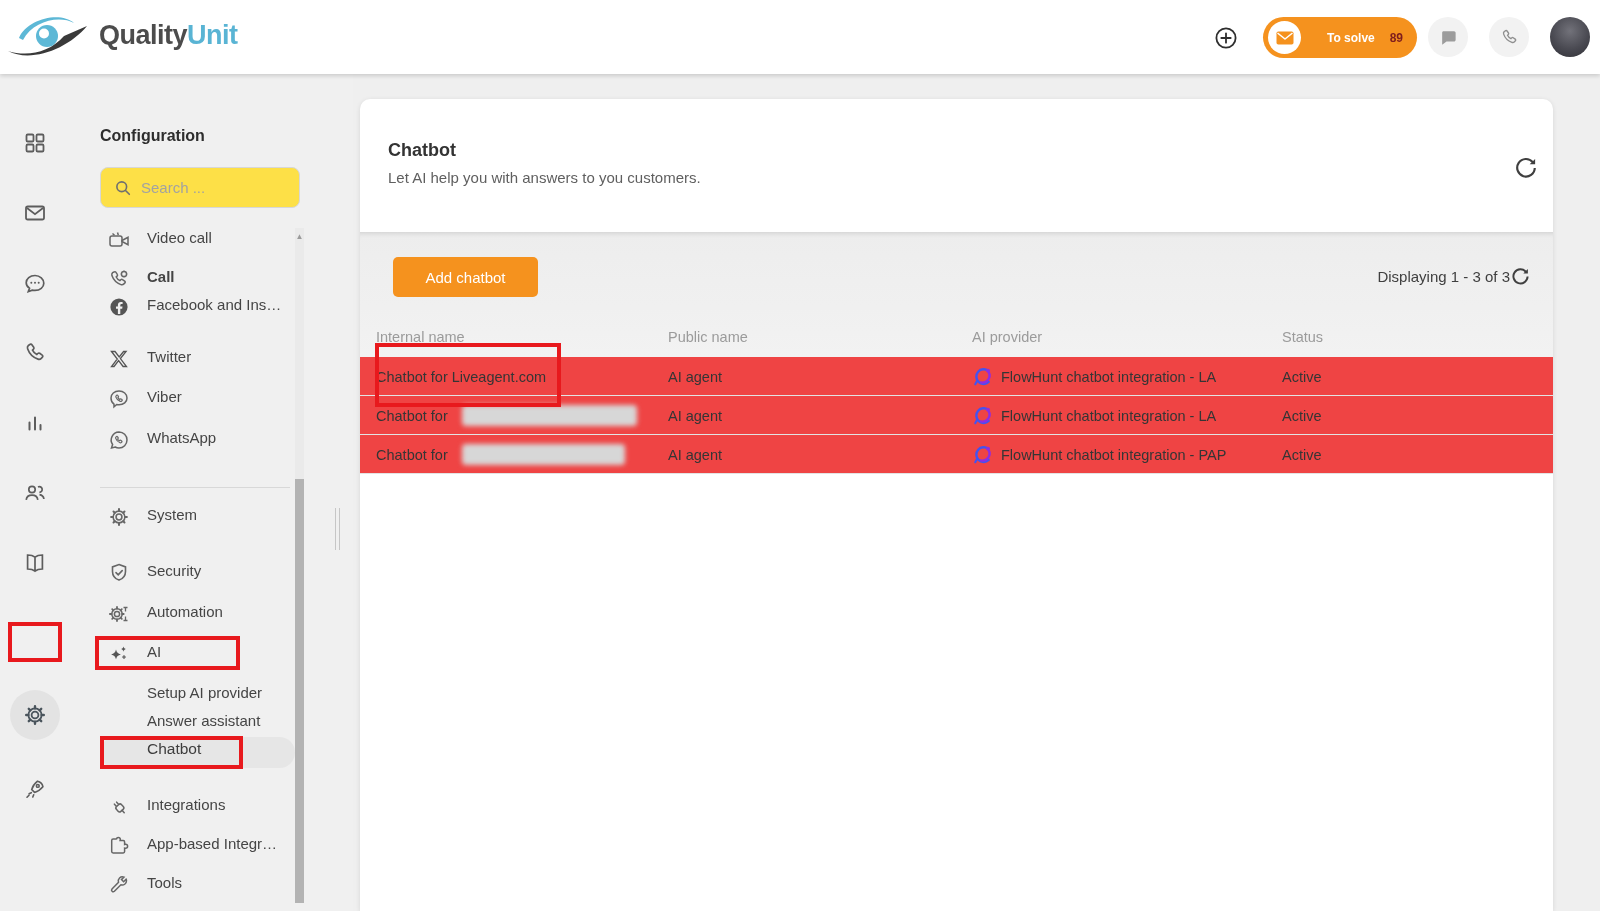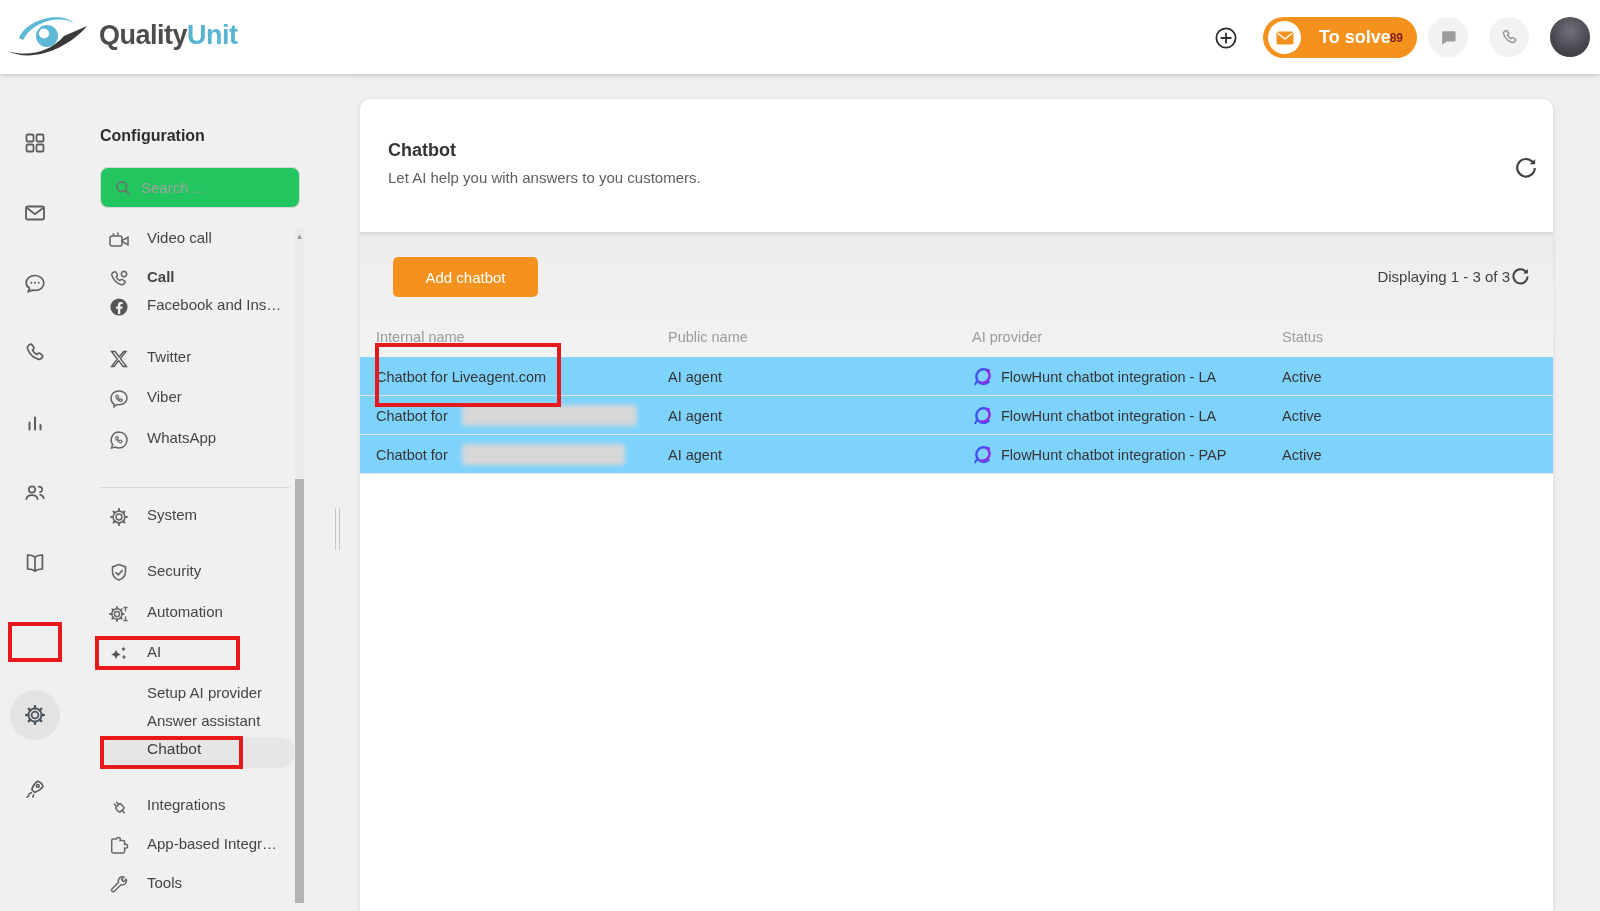--- a/index.html
+++ b/index.html
@@ -11,37 +11,37 @@
   .topbar { position:absolute; left:0; top:0; width:1600px; height:74px; background:#ffffff;
             box-shadow:0 2px 4px rgba(0,0,0,.15); z-index:20; }
   .brand { position:absolute; left:99px; top:20px; font-size:27px; font-weight:bold; letter-spacing:-.5px; }
   .brand .q { color:#4c4c4c; } .brand .u { color:#59b4d4; }
   .logo-swoosh { position:absolute; left:6px; top:9px; }
   .plus-btn { position:absolute; left:1214px; top:26px; width:24px; height:24px; cursor:pointer; }
   .tosolve { position:absolute; left:1263px; top:17px; width:154px; height:41px; border-radius:21px;
              display:flex; align-items:center; cursor:pointer; }
   .tosolve .env-circle { position:absolute; left:5px; top:4px; width:33px; height:33px; border-radius:50%;
              background:#fff; display:flex; align-items:center; justify-content:center; }
-  .tosolve .ts-label { position:absolute; left:56px; color:#fff; font-size:18px; font-weight:bold; }
+  .tosolve .ts-label { position:absolute; left:64px; color:#fff; font-size:12px; font-weight:bold; }
   .tosolve .ts-count { position:absolute; right:14px; color:#7f1d1d; font-size:12px; font-weight:bold; }
   .circle-btn { position:absolute; top:17px; width:40px; height:40px; border-radius:50%; background:#f2f2f2;
                 display:flex; align-items:center; justify-content:center; cursor:pointer; }
   .avatar { position:absolute; left:1550px; top:17px; width:40px; height:40px; border-radius:50%;
             background:radial-gradient(circle at 50% 35%, #72727a 0%, #4a4a52 55%, #303036 100%); cursor:pointer; }
 
   
   .rail { position:absolute; left:0; top:74px; width:75px; height:837px; background:#f0f0f0; }
   .rail-divider { position:absolute; left:75px; top:74px; width:1px; height:837px; background:#dcdcdc; }
   .rail-icon { position:absolute; left:23px; width:24px; height:24px; cursor:pointer; }
   .rail-active-bg { position:absolute; left:10px; top:616px; width:50px; height:50px; border-radius:50%; background:#e3e3e3; }
 
   
   .sidebar { position:absolute; left:75px; top:74px; width:278px; height:837px; background:#f0f0f0; }
   .config-title { position:absolute; left:25px; top:53px; font-size:16px; font-weight:bold; color:#2d2d2d; }
-  .search-box { position:absolute; left:25px; top:93px; width:200px; height:41px; background:#22c55e;
+  .search-box { position:absolute; left:25px; top:93px; width:200px; height:41px; background:#fde047;
                 border:1px solid #d7d7d7; border-radius:8px; display:flex; align-items:center; }
   .search-box svg { margin-left:13px; }
   .search-box input { border:none; outline:none; background:transparent; margin-left:9px; width:140px;
                       font-size:15px; color:#444; font-family:"Liberation Sans", sans-serif; }
   .search-box input::placeholder { color:#a2a2a2; }
   .menu-vp { position:absolute; left:0; top:152px; width:240px; height:677px; overflow:hidden; }
   .mitem { position:absolute; left:0; width:220px; height:30px; cursor:pointer; }
   .mitem .ic { position:absolute; left:33px; top:4px; width:22px; height:22px; }
   .mitem .lbl { position:absolute; left:72px; top:4px; font-size:15px; color:#454545; white-space:nowrap; }
   .menu-divider { position:absolute; left:25px; width:190px; height:1px; background:#d8d8d8; }
@@ -60,21 +60,21 @@
   .card-sub { position:absolute; left:28px; top:70px; font-size:15px; color:#5f5f5f; }
   .hdr-refresh { position:absolute; left:1153px; top:56px; width:26px; height:26px; cursor:pointer; }
   .gray-band { position:absolute; left:0; top:133px; width:1193px; height:224px;
                background:linear-gradient(#ededed, #f6f6f6); box-shadow:inset 0 6px 6px -6px rgba(0,0,0,.18); }
   .add-btn { position:absolute; left:33px; top:158px; width:145px; height:40px; background:#f5921e; border:none;
              border-radius:5px; color:#fff; font-size:15px; font-family:"Liberation Sans", sans-serif; cursor:pointer; }
   .displaying-wrap { position:absolute; right:22px; top:165px; height:24px; display:flex; align-items:center; gap:0; }
   .displaying { font-size:15px; color:#3f3f3f; }
   .mini-refresh { width:21px; height:21px; cursor:pointer; }
   .th { position:absolute; top:219px; height:39px; line-height:39px; font-size:14.5px; color:#9b9b9b; }
-  .trow { position:absolute; left:0; width:1193px; height:39px; background:#7dd3fc; border-bottom:1px solid #e3e3e3; cursor:pointer; }
+  .trow { position:absolute; left:0; width:1193px; height:39px; background:#ef4444; border-bottom:1px solid #e3e3e3; cursor:pointer; }
   .td { position:absolute; top:0; height:39px; display:flex; align-items:center; font-size:14.5px; color:#353535; }
   .c1 { left:16px; } .c2 { left:308px; } .c3 { left:612px; gap:8px; } .c4 { left:922px; }
   .blur-box { width:175px; height:21px; margin-left:14px; background:#d7d7d7; border-radius:4px; filter:blur(2.5px); }
   .blur-box.short { width:163px; }
 
   
   .anno { position:absolute; border:4px solid #e8191d; z-index:60; pointer-events:none; }
   .anno-gear { left:8px; top:622px; width:54px; height:40px; }
   .anno-ai { left:95px; top:636px; width:145px; height:34px; }
   .anno-chatbot { left:100px; top:736px; width:143px; height:33px; }

